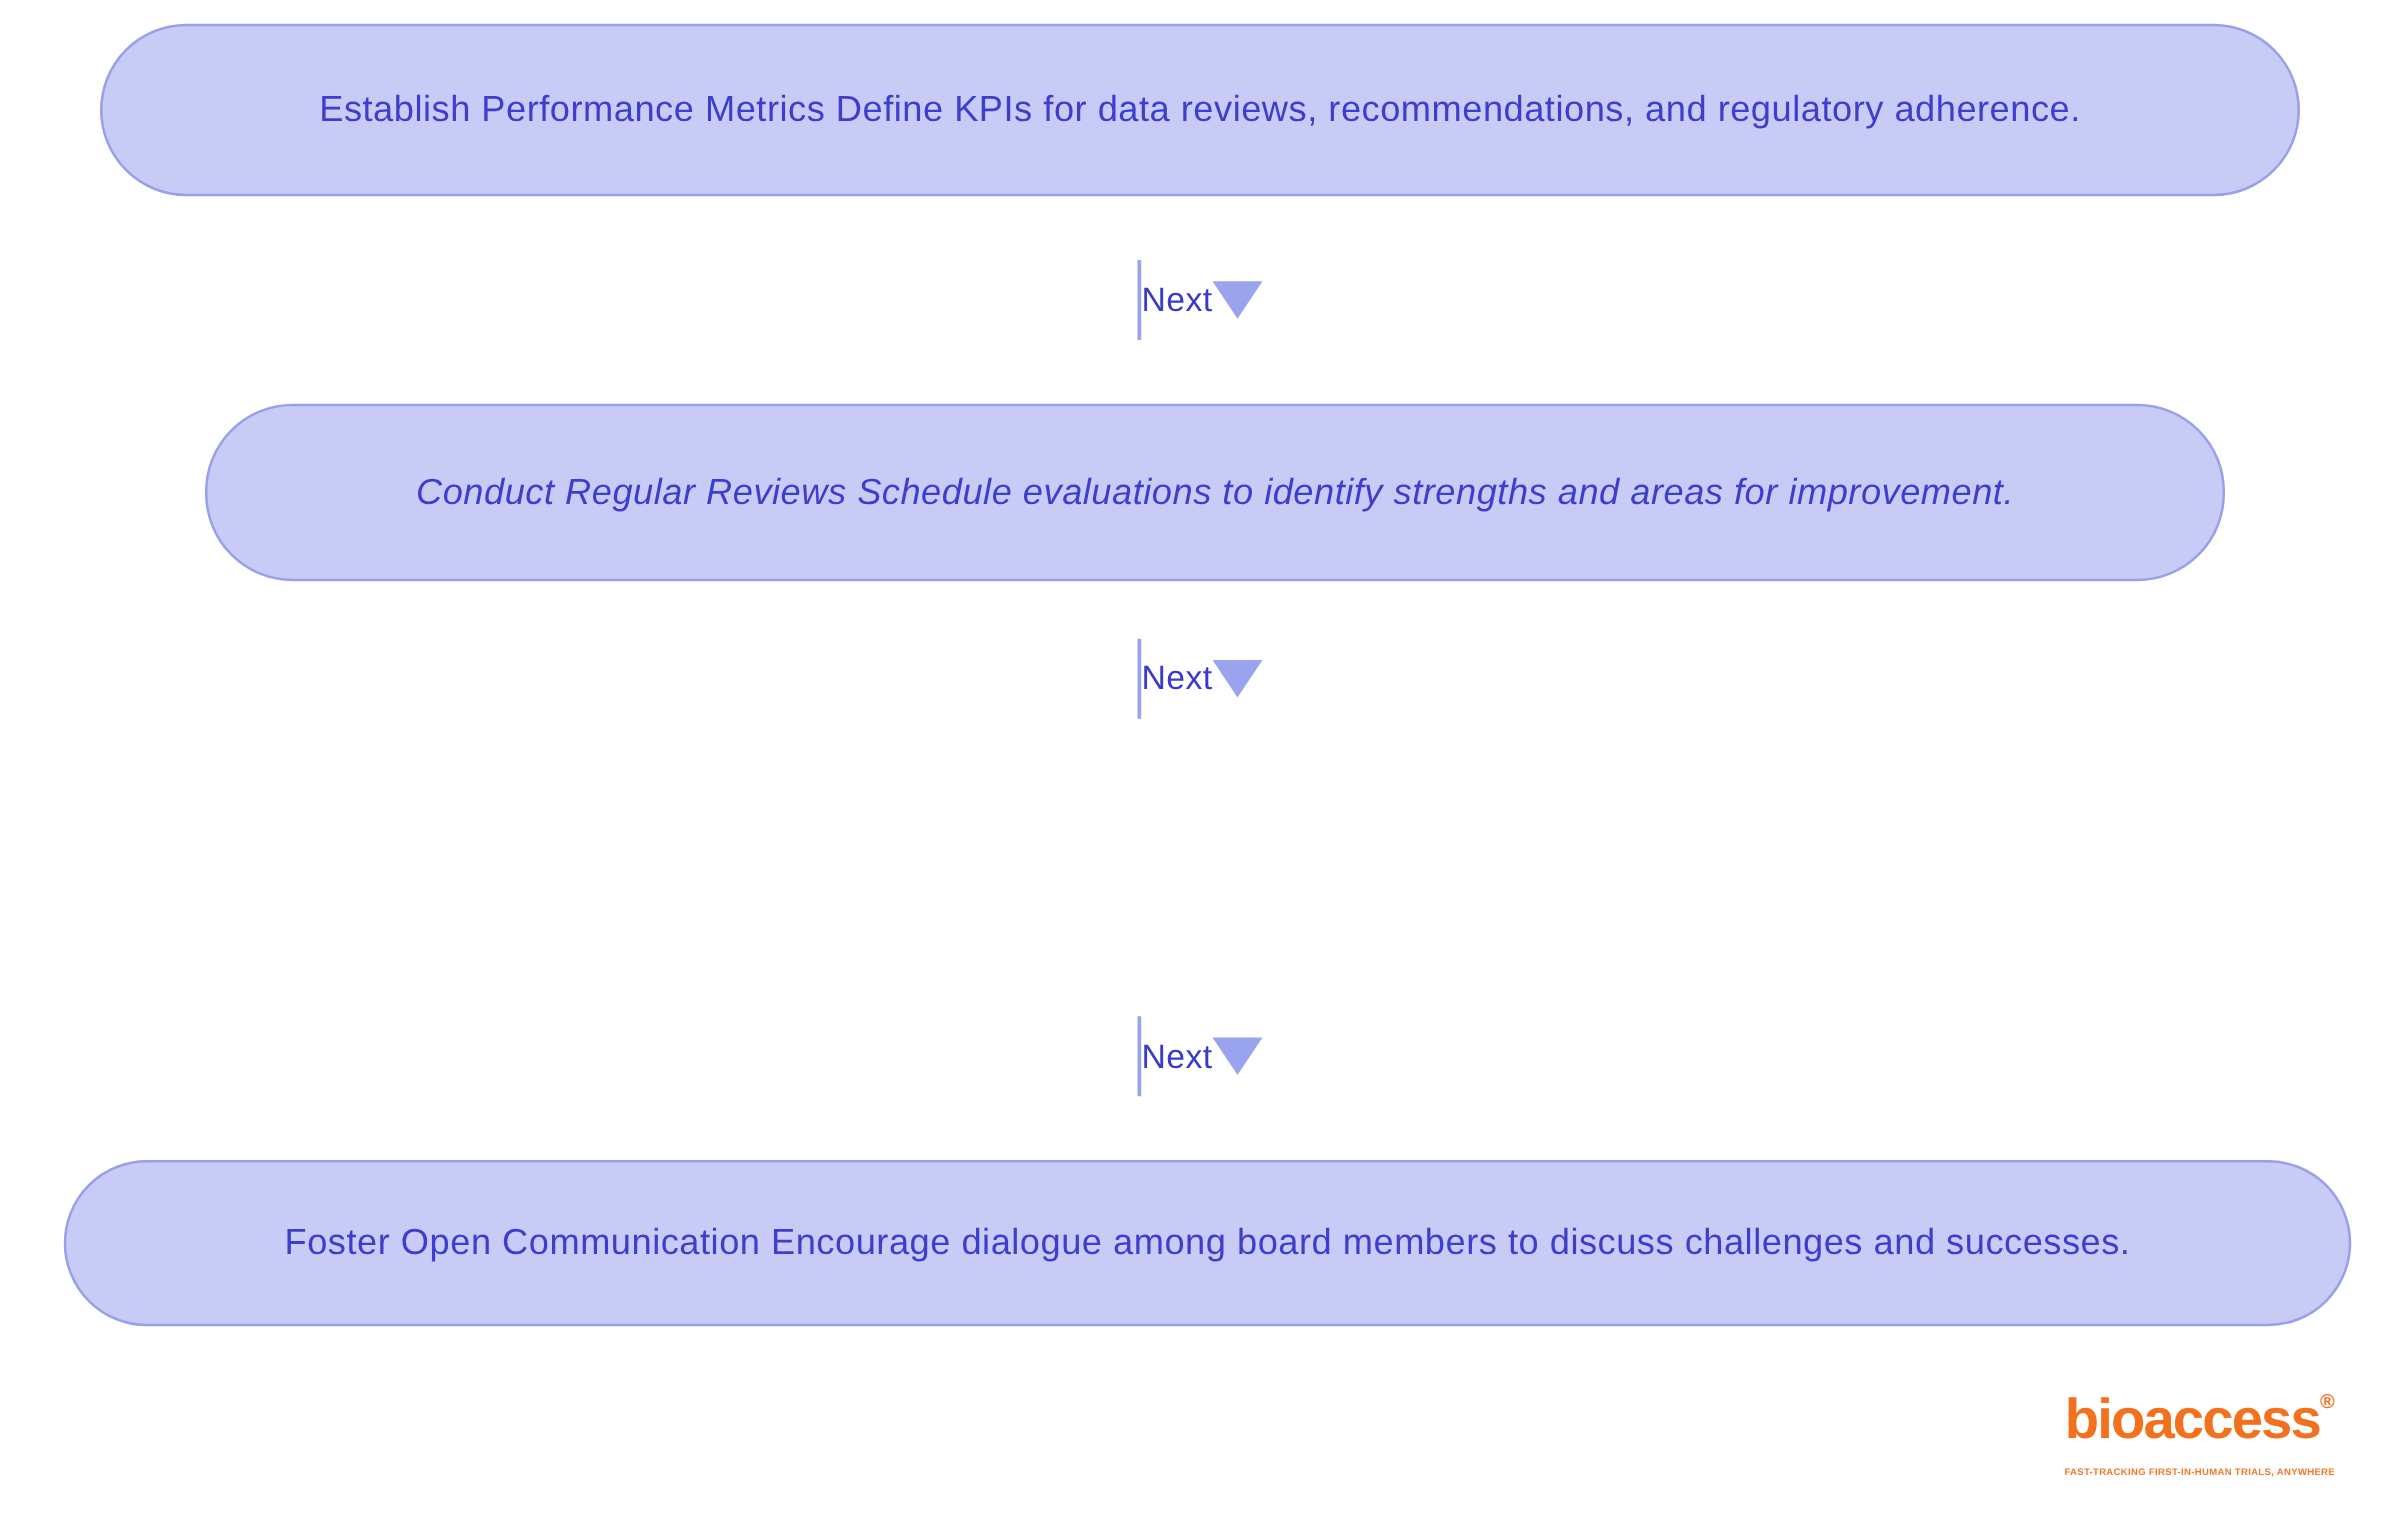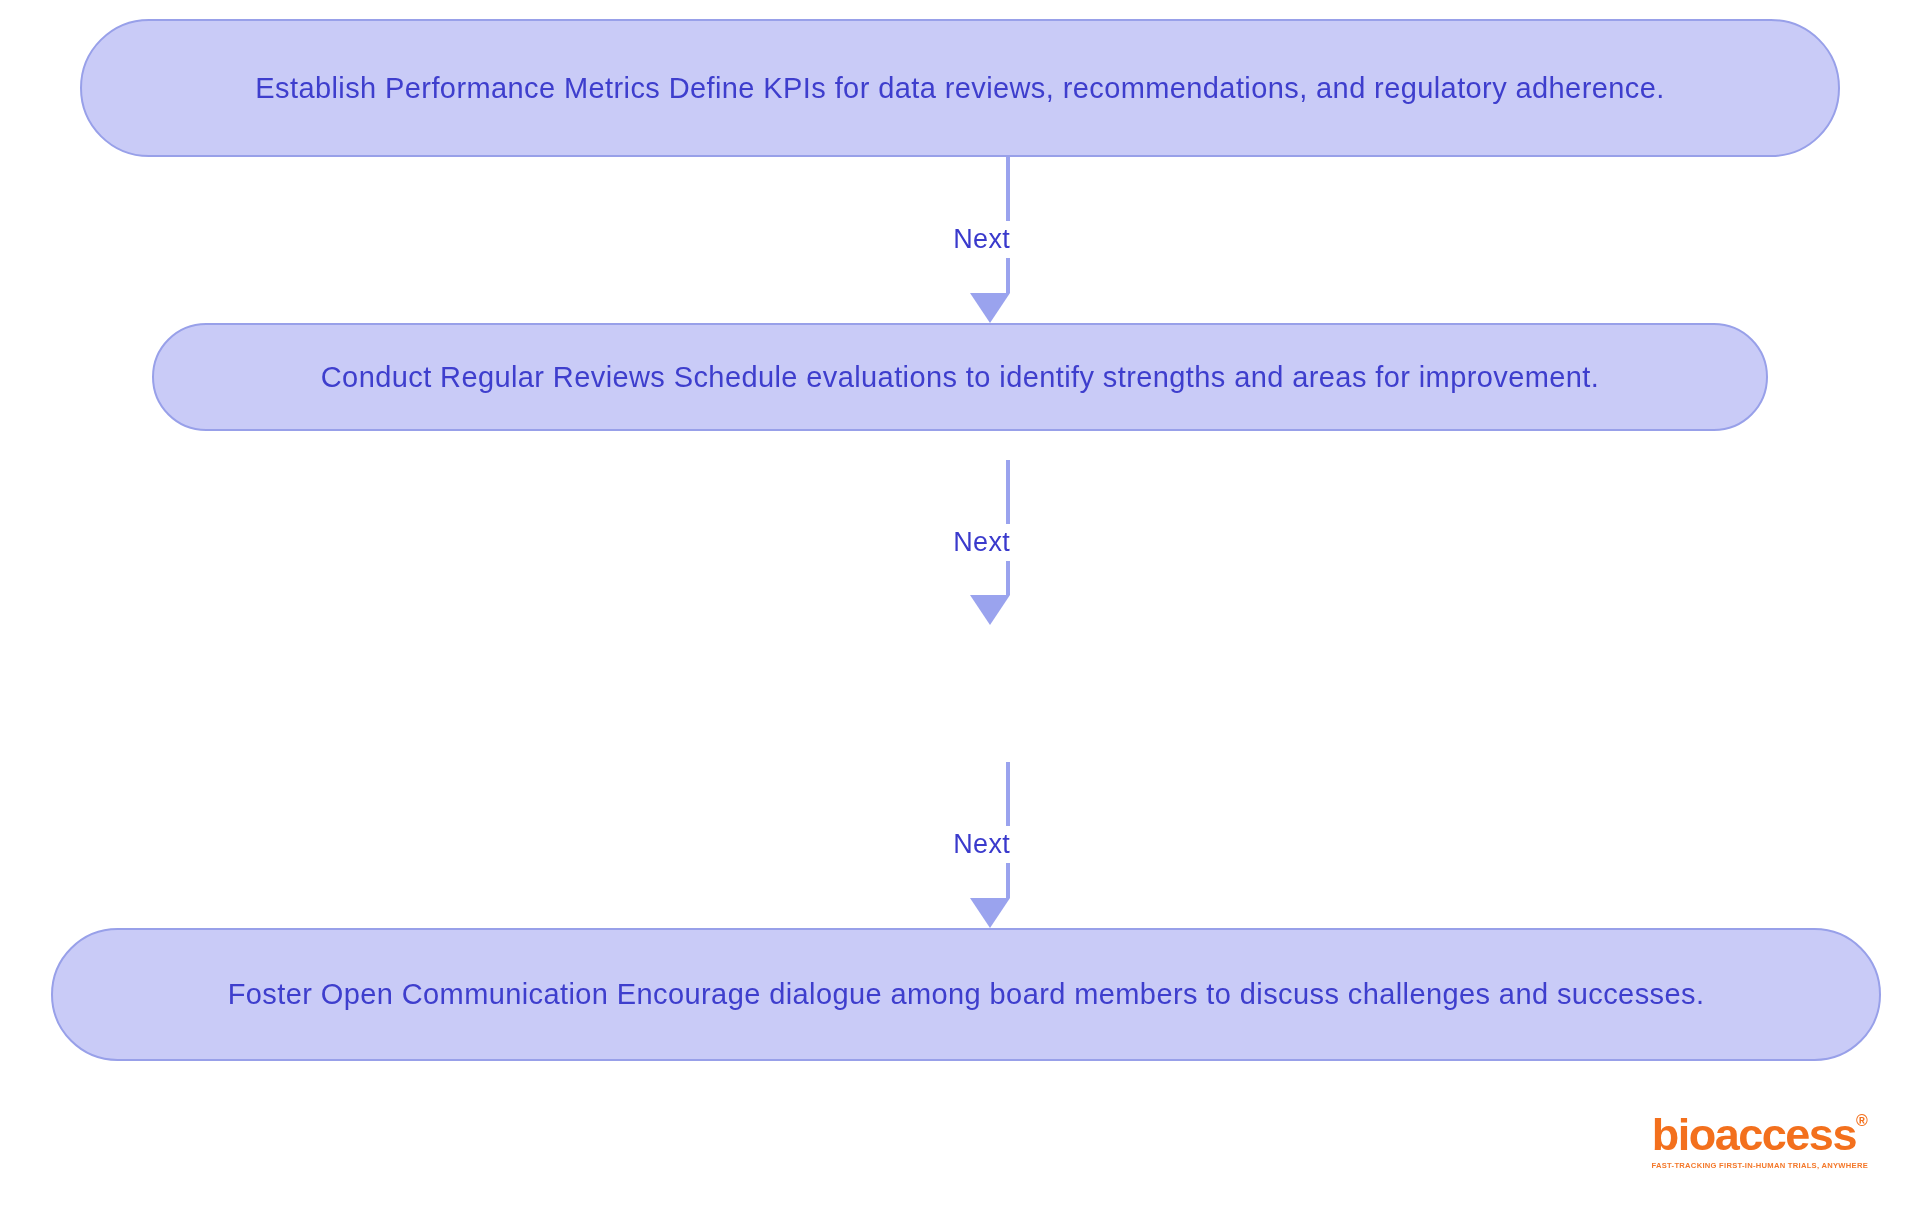--- a/index.html
+++ b/index.html
@@ -26,32 +26,32 @@
     display: flex;
     align-items: center;
     justify-content: center;
     color: #3e3ecd;
     font-size: 29px;
     letter-spacing: 0.4px;
     padding: 0 60px;
     line-height: 1.25;
   }
   .node-1 { left: 80px;  top: 19px;  width: 1760px; height: 138px; }
-  .node-2 { left: 152px; top: 323px; width: 1616px; height: 108px; }
+  .node-2 { left: 164px; top: 323px; width: 1616px; height: 142px; font-style: italic; }
   .node-3 { left: 217px; top: 625px; width: 1486px; height: 137px; }
   .node-4 { left: 51px;  top: 928px; width: 1830px; height: 133px; }
 
   
   .connector {
     position: absolute;
     left: 910px;
     width: 100px;
     display: flex;
-    flex-direction: column;
-    align-items: flex-end;
+    flex-direction: row;
+    align-items: center;
   }
   .conn-1 { top: 157px; height: 166px; }
   .conn-2 { top: 460px; height: 165px; }
   .conn-3 { top: 762px; height: 166px; }
   .conn-line {
     width: 4px;
     background: #9aa3ee;
   }
   .conn-line.seg-top    { height: 64px; }
   .conn-line.seg-bottom { flex: 1; }
@@ -85,21 +85,21 @@
     line-height: 1;
     white-space: nowrap;
   }
   .logo-reg {
     font-size: 16px;
     vertical-align: 24px;
     letter-spacing: 0;
     font-weight: bold;
   }
   .logo-tagline {
-    margin-top: 4px;
+    margin-top: 16px;
     font-size: 7.6px;
     font-weight: bold;
     letter-spacing: 0.28px;
     color: #f4782a;
     white-space: nowrap;
   }
 </style>
 </head>
 <body>
 

